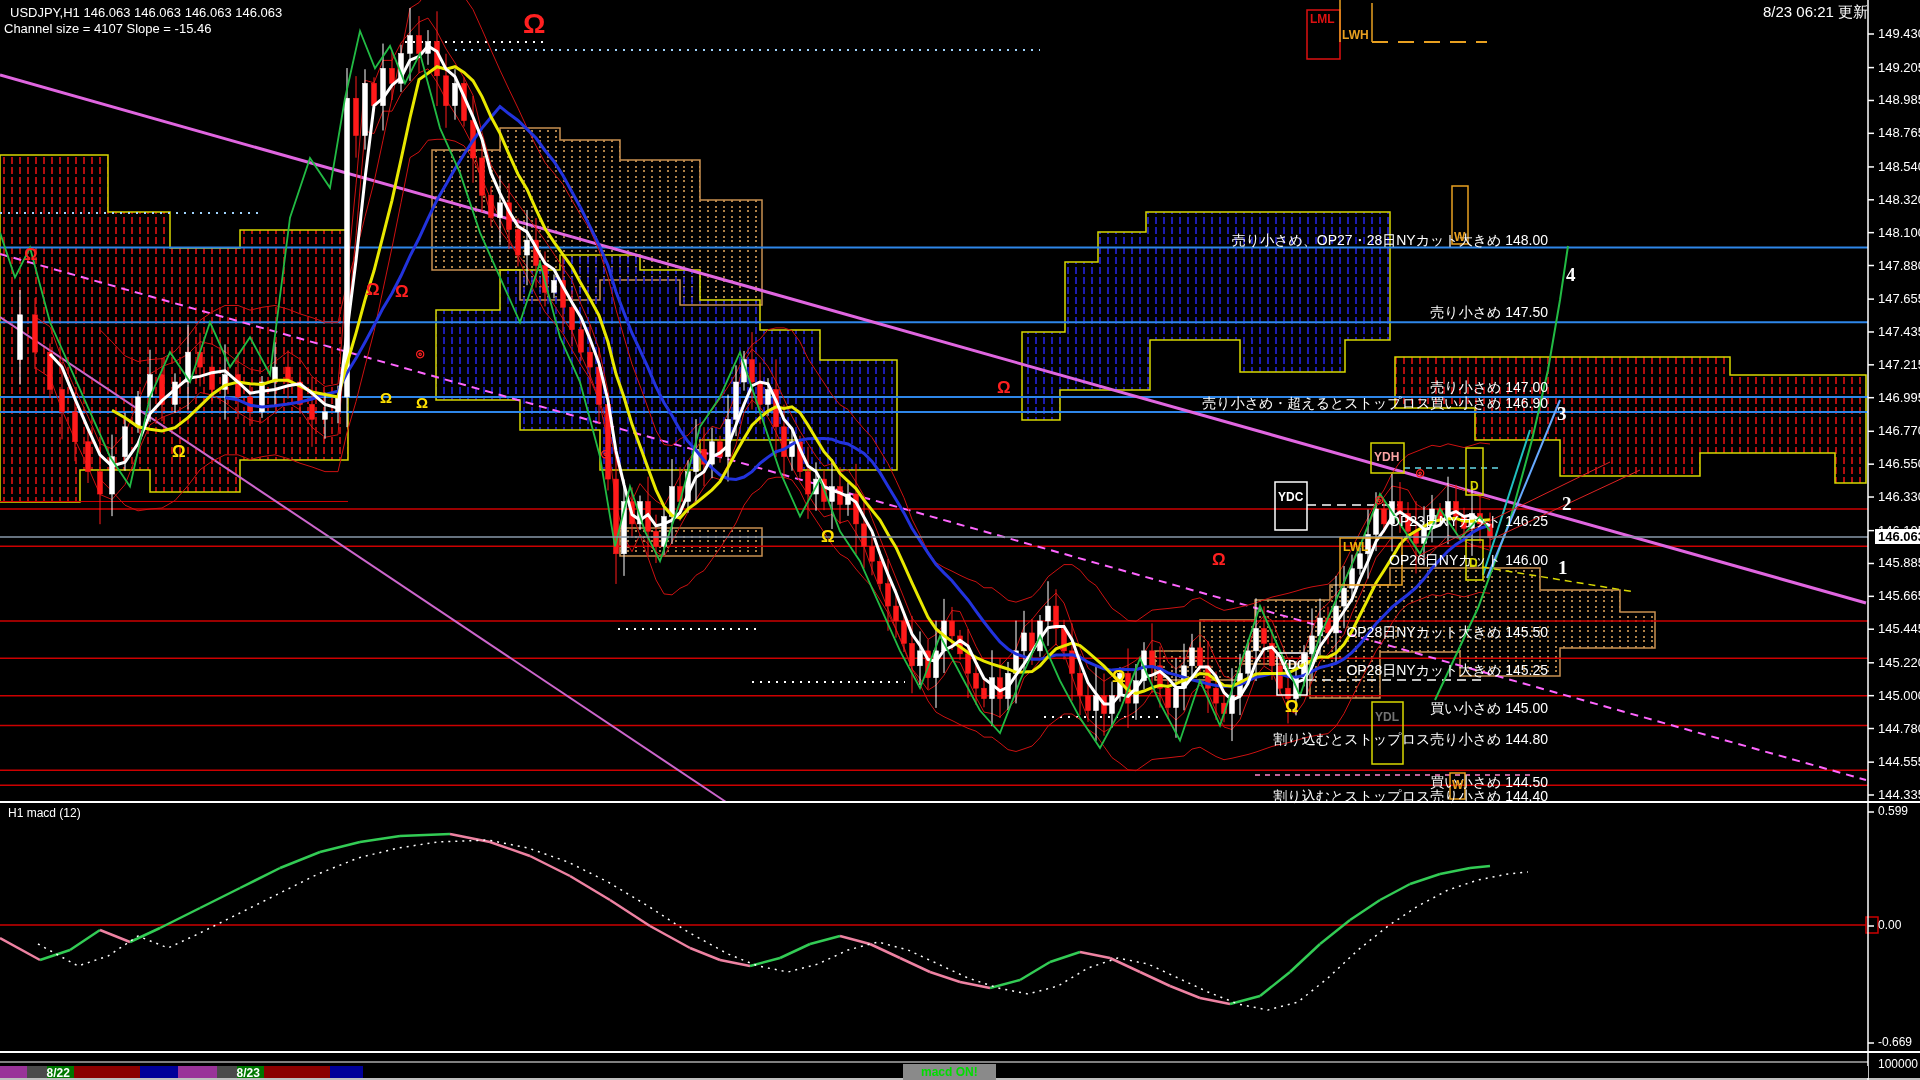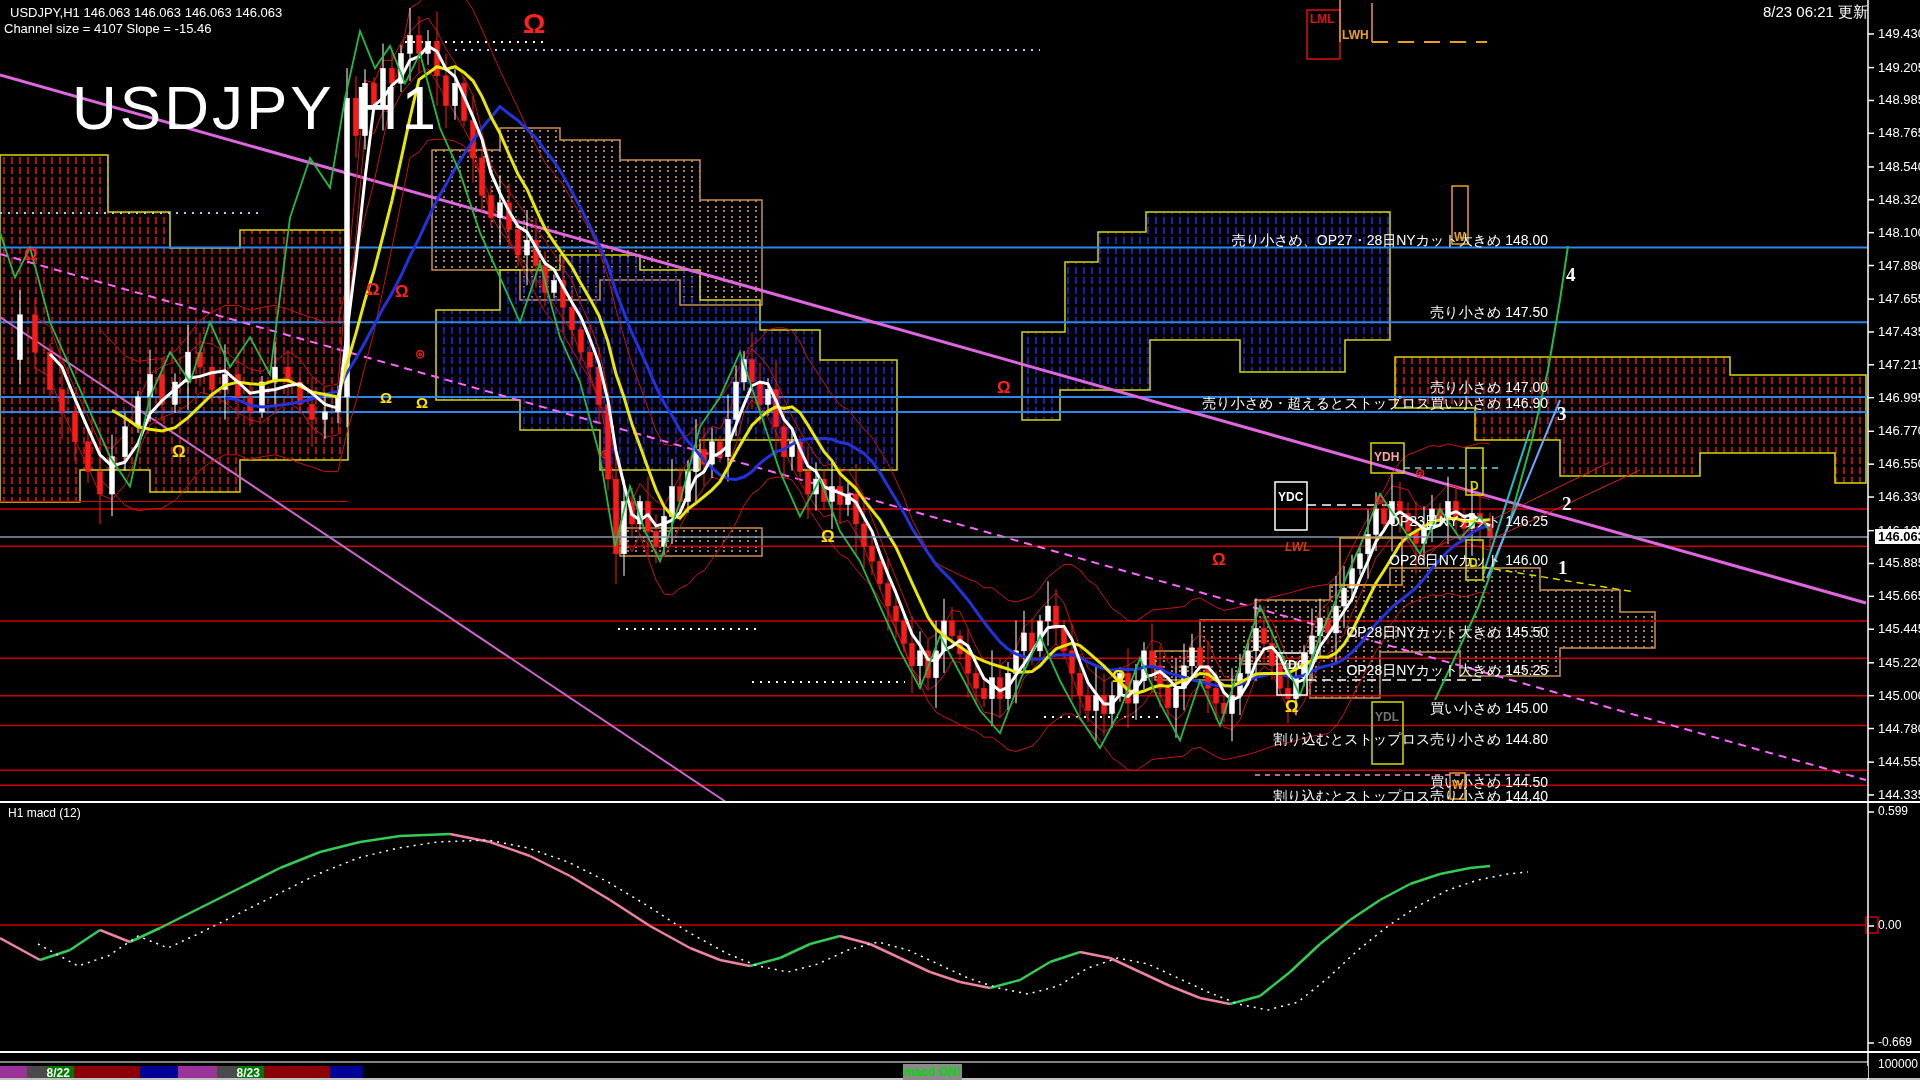--- a/index.html
+++ b/index.html
@@ -12,21 +12,21 @@
   .updated{font-size:15px;color:#fff;}
   .tick{font-size:13px;color:#fff;}
   .ann{font-size:14px;color:#fff;text-align:right;}
   .wave{font-family:"Liberation Serif",serif;font-weight:bold;font-size:19px;color:#fff;}
   .pvt{font-size:12px;font-weight:bold;}
   .sym{font-weight:bold;line-height:1;}
   .macd-label{font-size:12px;color:#fff;}
   .mtick{font-size:12px;color:#fff;}
   .curprice{background:#fff;color:#000;font-size:13px;padding:0 3px;font-weight:bold;}
   .strip-label{font-size:12px;font-weight:bold;color:#fff;}
-  .badge{font-size:12px;font-weight:bold;color:#00dd00;background:#8a8a8a;padding:1px 1px;}
+  .badge{font-size:12px;font-weight:bold;color:#00dd00;background:#8a8a8a;padding:1px 18px;}
 </style>
 </head>
 <body>
 
 <div class="stage">
   <svg id="chart" width="1920" height="1080">
       <defs>
         <pattern id="pat-red" width="8" height="10" patternUnits="userSpaceOnUse">
           <line x1="4" y1="0" x2="4" y2="10" stroke="#dd1111" stroke-width="1.6" stroke-dasharray="4,3"></line>
         </pattern>
@@ -518,21 +518,20 @@
       <rect x="1466" y="540" width="17" height="40" fill="none" stroke="#d8d800" stroke-width="1.5"></rect>
       <rect x="1277" y="653" width="30" height="42" fill="none" stroke="#ffffff" stroke-width="1.5"></rect>
       <rect x="1372" y="702" width="31" height="62" fill="none" stroke="#d8d800" stroke-width="1.5"></rect>
       <rect x="1450" y="773" width="15" height="26" fill="none" stroke="#e8a020" stroke-width="1.5"></rect>
       <line x1="1340" y1="0" x2="1340" y2="42" stroke="#e8a020" stroke-width="1.5"></line>
       <line x1="1372" y1="3" x2="1372" y2="42" stroke="#e8a020" stroke-width="1.5"></line>
     </svg>
 
   <div class="abs hdr" style="left:10px;top:5px;">USDJPY,H1  146.063 146.063 146.063 146.063</div>
   <div class="abs hdr" style="left:4px;top:21px;">Channel size = 4107 Slope = -15.46</div>
-  <div class="abs watermark" style="left:72px;top:72px;">USDJPY H1</div>
   <div class="abs updated" style="right:52px;top:3px;">8/23 06:21 更新</div>
 
   <div id="price-axis">
       <div class="abs tick" style="left:1878px;top:26px;">149.430</div>
       <div class="abs tick" style="left:1878px;top:59.605999999999156px;">149.205</div>
       <div class="abs tick" style="left:1878px;top:92.46519999999899px;">148.985</div>
       <div class="abs tick" style="left:1878px;top:125.32440000000307px;">148.765</div>
       <div class="abs tick" style="left:1878px;top:158.9304000000022px;">148.540</div>
       <div class="abs tick" style="left:1878px;top:191.78960000000205px;">148.320</div>
       <div class="abs tick" style="left:1878px;top:224.6488000000019px;">148.100</div>
@@ -575,21 +574,21 @@
       <div class="abs wave" style="left:1557px;top:403px;">3</div>
       <div class="abs wave" style="left:1562px;top:493px;">2</div>
       <div class="abs wave" style="left:1558px;top:557px;">1</div>
     </div>
   <div id="pivots">
       <div class="abs pvt" style="left:1310px;top:12px;color:#dd1111;">LML</div>
       <div class="abs pvt" style="left:1454px;top:230px;color:#e8a020;">W</div>
       <div class="abs pvt" style="left:1374px;top:450px;color:#fca5a5;">YDH</div>
       <div class="abs pvt" style="left:1470px;top:479px;color:#d8d800;">D</div>
       <div class="abs pvt" style="left:1278px;top:490px;color:#ffffff;">YDC</div>
-      <div class="abs pvt" style="left:1285px;top:540px;color:#c2410c;font-style:italic;">LWL</div>
+      <div class="abs pvt" style="left:1343px;top:540px;color:#eab308;">LWL</div>
       <div class="abs pvt" style="left:1469px;top:556px;color:#d8d800;">D</div>
       <div class="abs pvt" style="left:1280px;top:658px;color:#ffffff;">YDO</div>
       <div class="abs pvt" style="left:1375px;top:710px;color:#737373;">YDL</div>
       <div class="abs pvt" style="left:1452px;top:778px;color:#e8a020;">W</div>
       <div class="abs pvt" style="left:1342px;top:28px;color:#e8a020;">LWH</div>
     </div>
   <div id="symbols">
       <div class="abs sym" style="left:523px;top:10px;color:#ff2020;font-size:28px;">Ω</div>
       <div class="abs sym" style="left:24px;top:246px;color:#ff2020;font-size:17px;">Ω</div>
       <div class="abs sym" style="left:366px;top:281px;color:#ff2020;font-size:17px;">Ω</div>

